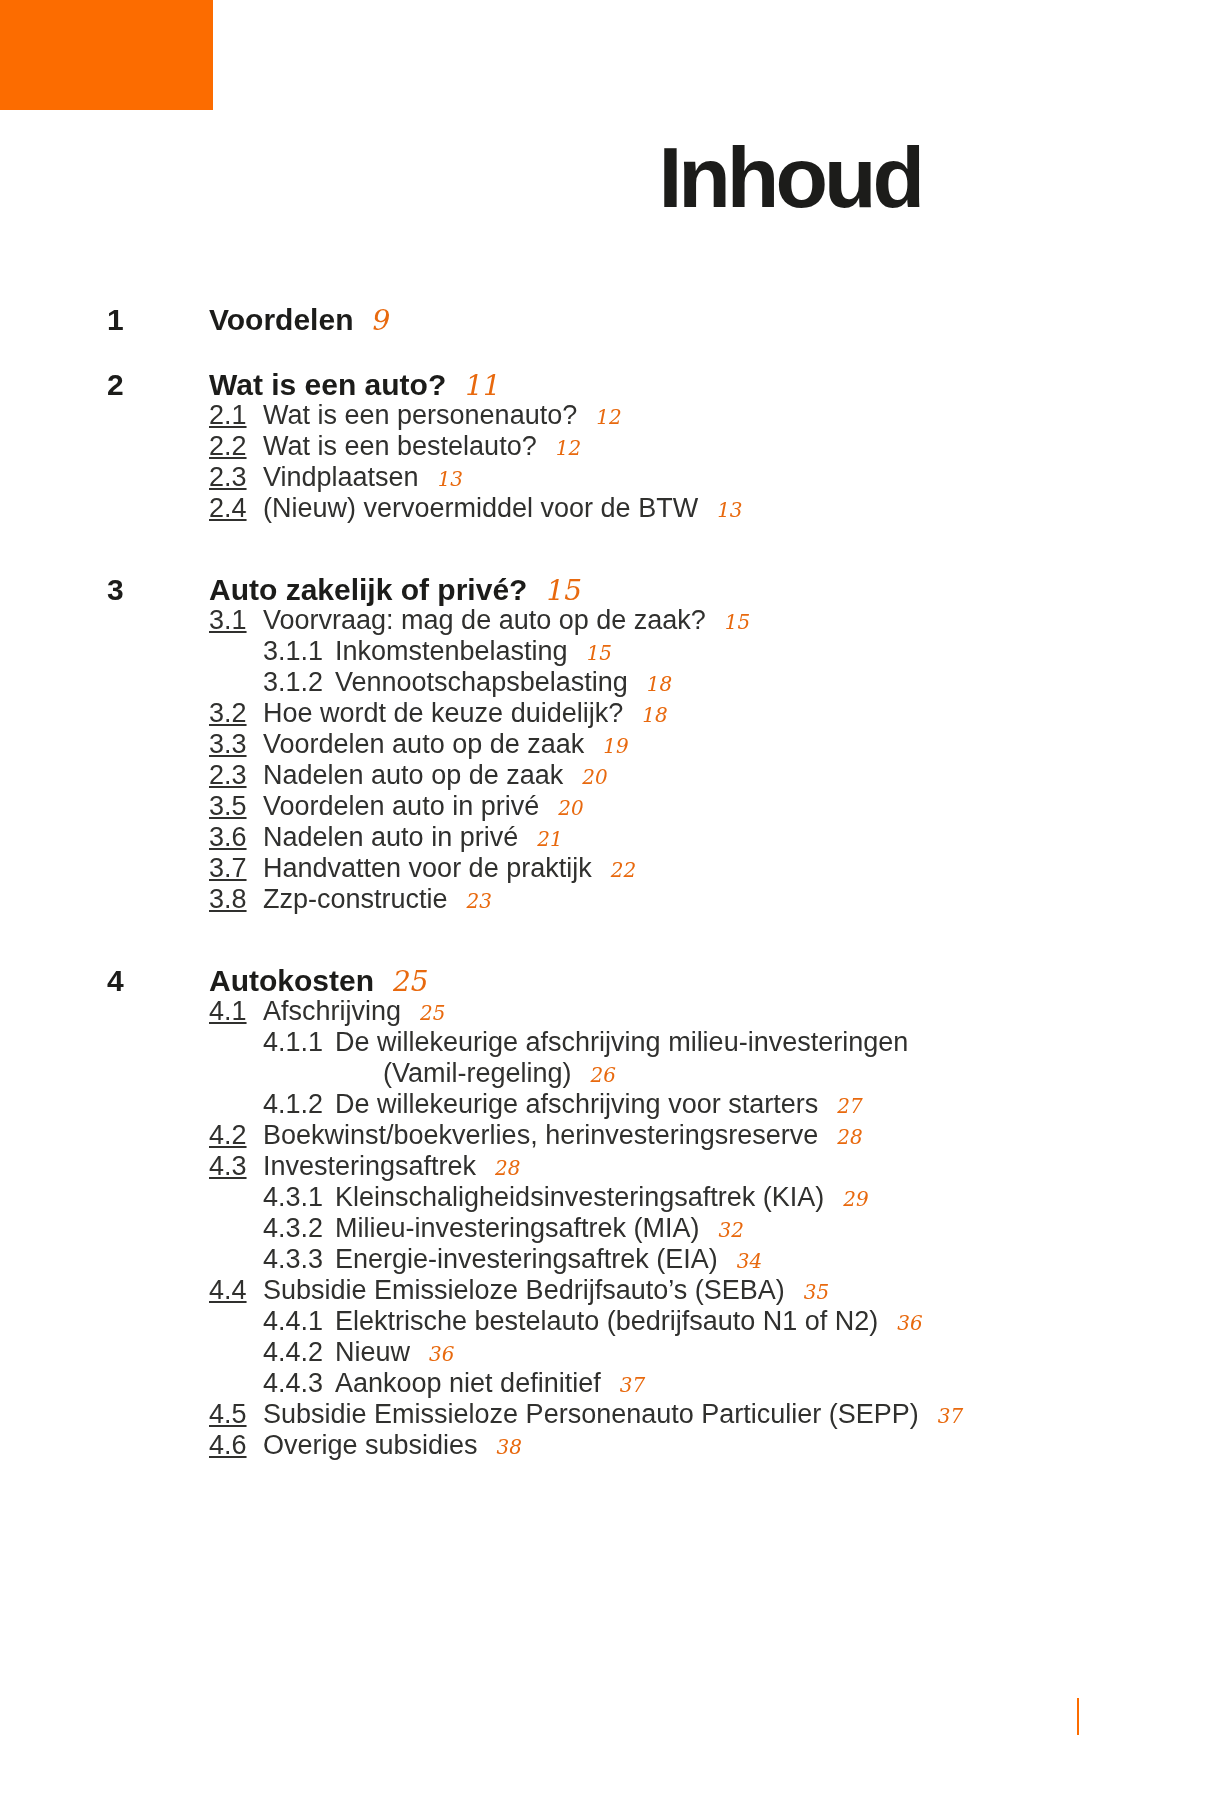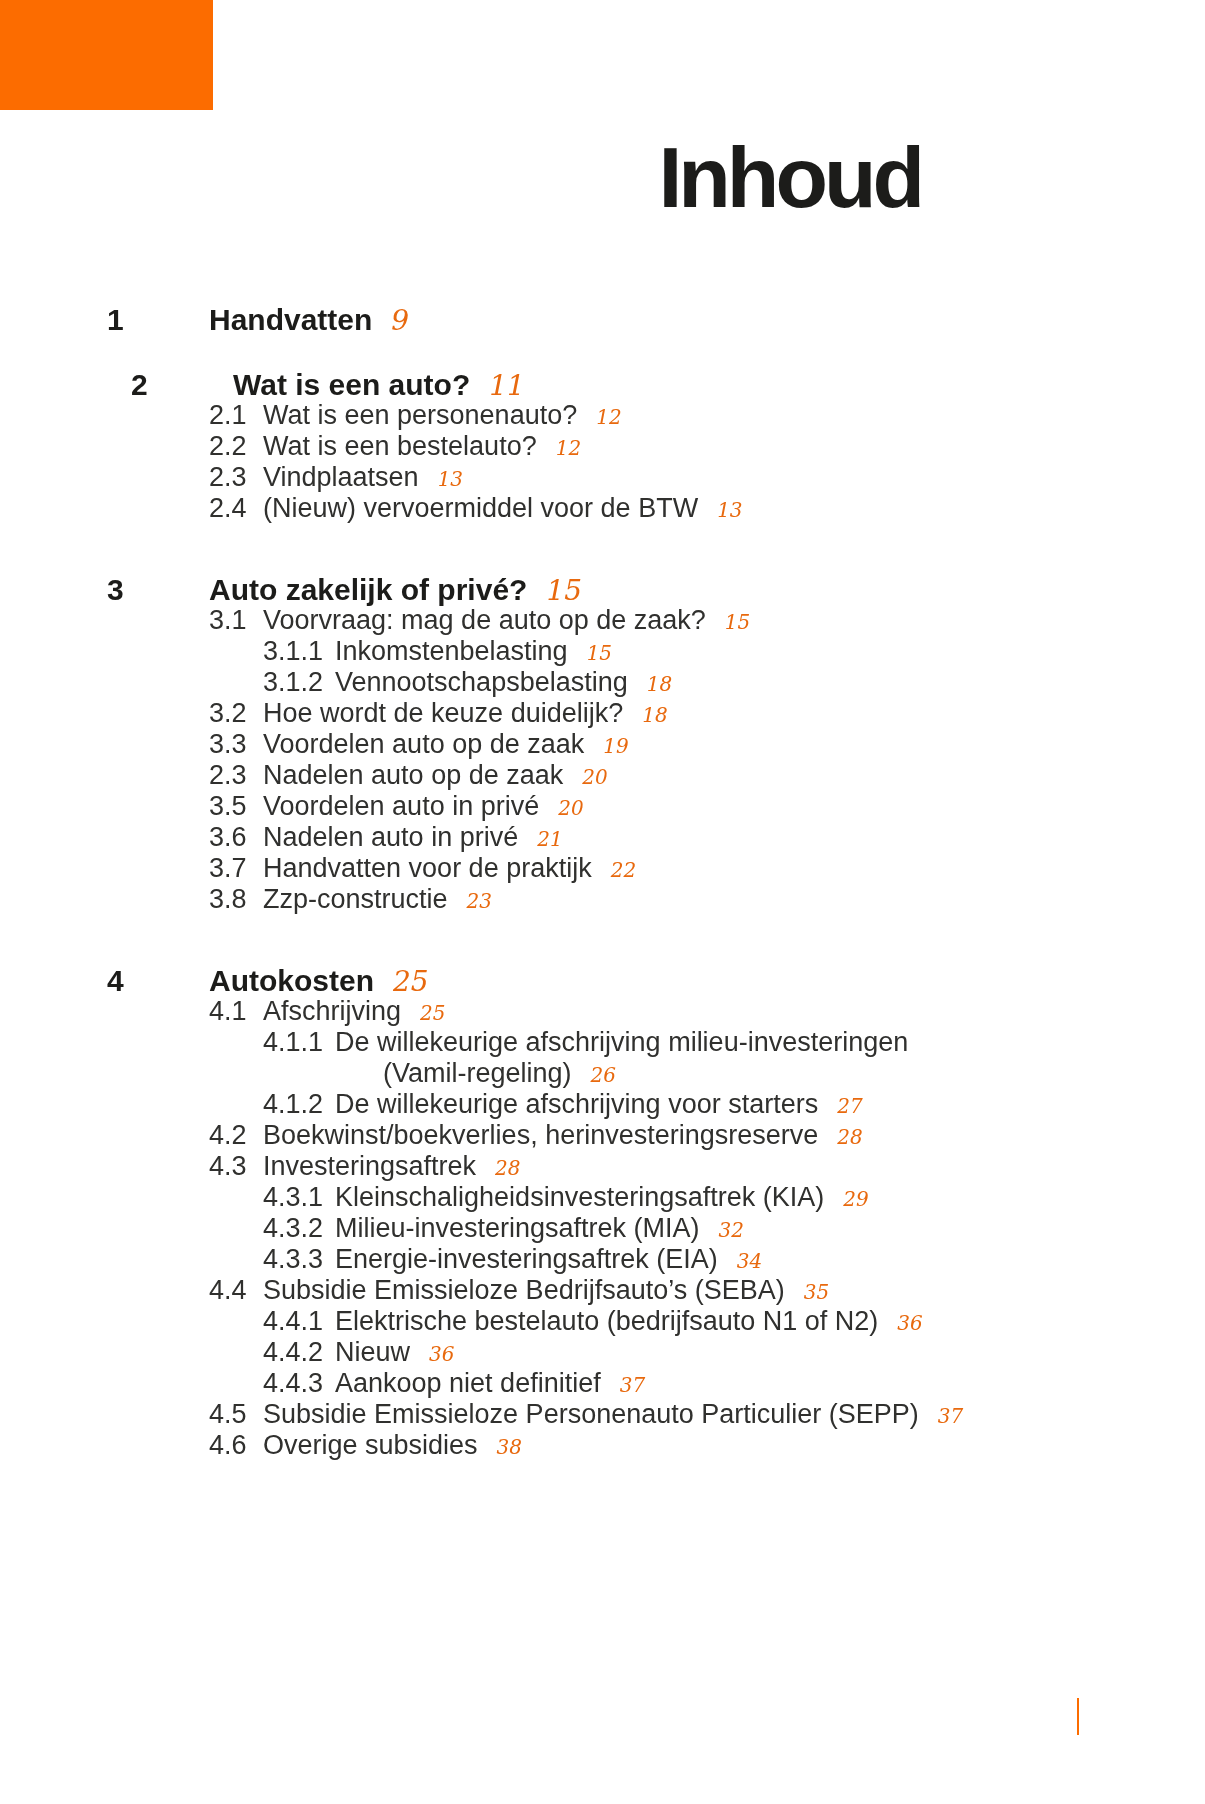--- a/index.html
+++ b/index.html
@@ -43,25 +43,25 @@
   }
   .row .num{display:inline-block;}
   .row.lvl1{
     padding-left:107px;
     font-size:30px;
     font-weight:700;
     color:#1c1c1a;
   }
   .row.lvl1 .num{width:102px;}
   .row.lvl2{padding-left:209px;}
-  .row.lvl2 .num{width:54px;}
+  .row.lvl2 .num{width:54px;text-decoration:underline;}
   .row.lvl3{padding-left:263px;}
   .row.lvl3 .num{width:72px;}
   .row.cont{padding-left:335px;margin-left:48px;}
-  .row.gap2{margin-top:34px;margin-left:24px;}
+  .row.gap2{margin-top:34px;}
   .row.gap3{margin-top:50px;}
   .pagenum{
     font-family:"DejaVu Serif", serif;
     font-style:italic;
     font-weight:400;
     color:var(--numcolor);
     font-size:20px;
     margin-left:19px;
     letter-spacing:0px;
   }
@@ -77,21 +77,21 @@
     text-align:center;
   }
 </style>
 </head>
 <body>
 
 <div class="page" style="--accent: #fc6c00; --numcolor: #e8690e;">
   <div class="accent-block"></div>
   <h1 class="doc-title">Inhoud</h1>
   <div class="toc" id="toc">
-      <div class="row lvl1"><span class="num">1</span><span class="title">Handvatten</span><span class="pagenum">9</span></div>
+      <div class="row lvl1"><span class="num">1</span><span class="title">Voordelen</span><span class="pagenum">9</span></div>
       <div class="row lvl1 gap2"><span class="num">2</span><span class="title">Wat is een auto?</span><span class="pagenum">11</span></div>
       <div class="row lvl2"><span class="num">2.1</span><span class="title">Wat is een personenauto?</span><span class="pagenum">12</span></div>
       <div class="row lvl2"><span class="num">2.2</span><span class="title">Wat is een bestelauto?</span><span class="pagenum">12</span></div>
       <div class="row lvl2"><span class="num">2.3</span><span class="title">Vindplaatsen</span><span class="pagenum">13</span></div>
       <div class="row lvl2"><span class="num">2.4</span><span class="title">(Nieuw) vervoermiddel voor de BTW</span><span class="pagenum">13</span></div>
       <div class="row lvl1 gap3"><span class="num">3</span><span class="title">Auto zakelijk of privé?</span><span class="pagenum">15</span></div>
       <div class="row lvl2"><span class="num">3.1</span><span class="title">Voorvraag: mag de auto op de zaak?</span><span class="pagenum">15</span></div>
       <div class="row lvl3"><span class="num">3.1.1</span><span class="title">Inkomstenbelasting</span><span class="pagenum">15</span></div>
       <div class="row lvl3"><span class="num">3.1.2</span><span class="title">Vennootschapsbelasting</span><span class="pagenum">18</span></div>
       <div class="row lvl2"><span class="num">3.2</span><span class="title">Hoe wordt de keuze duidelijk?</span><span class="pagenum">18</span></div>

